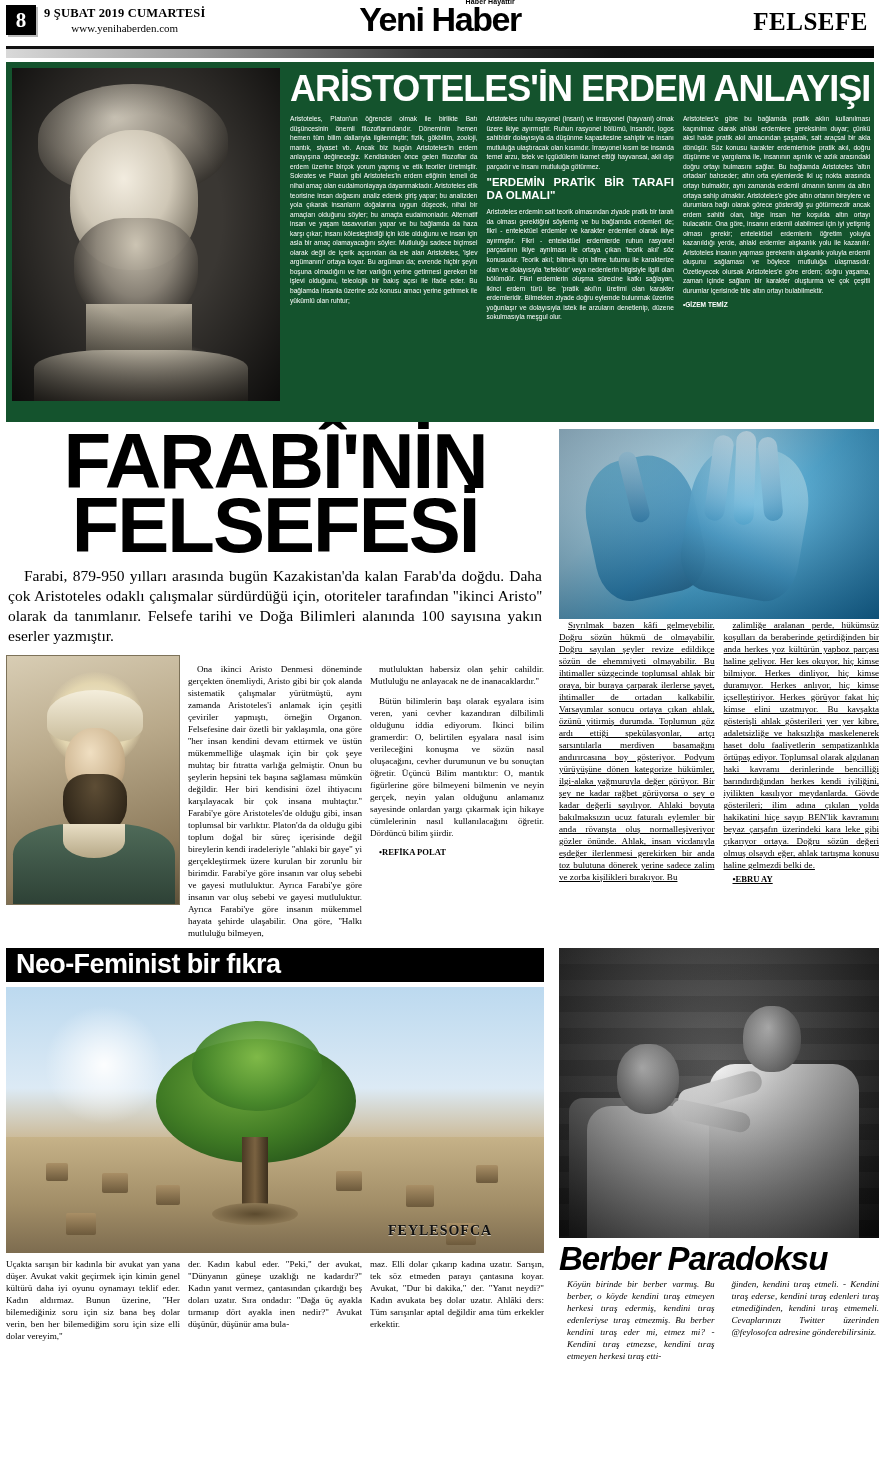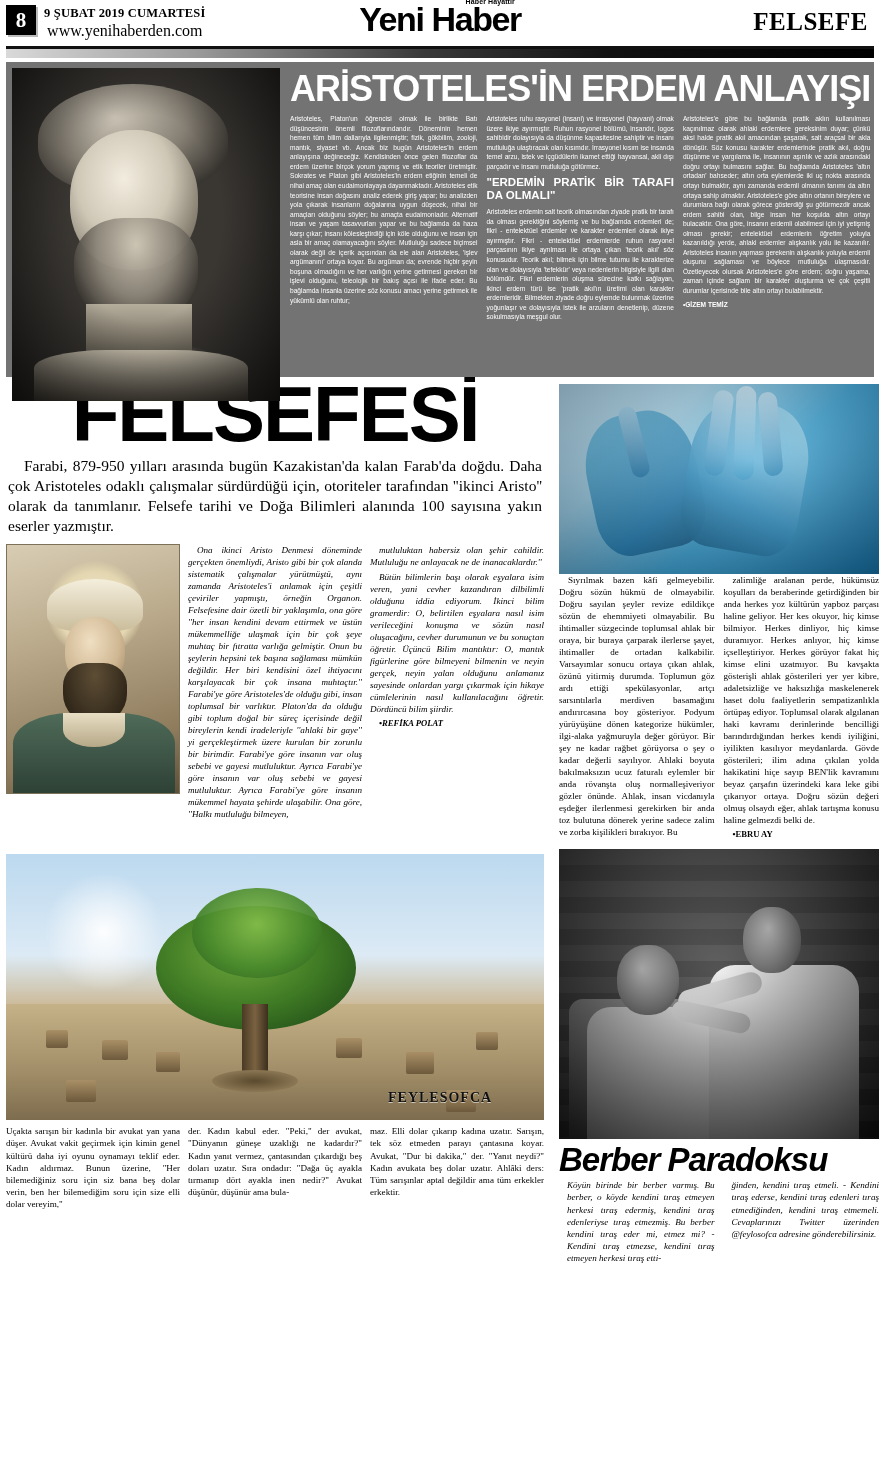--- a/index.html
+++ b/index.html
@@ -17,21 +17,21 @@
   
   .masthead { position:relative; height:46px; display:flex; align-items:flex-start; }
   .pagenum-box {
     width:30px; height:30px; background:#000; color:#fff;
     font-family:"Liberation Serif", serif; font-weight:bold; font-size:21px;
     display:flex; align-items:center; justify-content:center;
     margin-top:5px; box-shadow: 2px 2px 0 #bbb;
   }
   .dateblock { margin-left:8px; margin-top:6px; text-align:center; }
   .dateblock .d1 { font-family:"Liberation Serif",serif; font-weight:bold; font-size:12.5px; letter-spacing:.2px; }
-  .dateblock .d2 { font-family:"Liberation Serif",serif; font-size:16px; margin-top:1px; }
+  .dateblock .d2 { font-family:"Liberation Serif",serif; font-size:11px; margin-top:1px; }
   .logo-wrap { position:absolute; left:0; right:0; top:2px; text-align:center; pointer-events:none; }
   .logo { display:inline-block; position:relative; }
   .logo-main {
     font-family:"Liberation Sans", sans-serif; font-weight:bold; font-size:34px;
     letter-spacing:-1.4px; line-height:1;
   }
   .logo-tag {
     position:absolute; right:6px; top:-4px;
     font-family:"Liberation Sans", sans-serif; font-weight:bold; font-size:7px;
     letter-spacing:.1px;
@@ -39,22 +39,22 @@
   .section-word {
     position:absolute; right:6px; top:8px;
     font-family:"Liberation Serif", serif; font-weight:bold; font-size:25px;
     letter-spacing:.5px;
   }
   .rule-thick { height:3px; background:#111; margin:0 0 0 0; }
   .rule-grad { height:9px; background:linear-gradient(90deg,#d9d9d9 0%,#9a9a9a 22%,#3a3a3a 48%,#111 70%,#000 100%); }
 
   
   .top-article {
-    background:#737373; color:#fff; margin-top:4px;
-    height:315px; position:relative; display:flex; padding:6px;
+    background:#14532d; color:#fff; margin-top:4px;
+    height:360px; position:relative; display:flex; padding:6px;
   }
   .bust {
     width:268px; height:333px; flex:0 0 268px; position:relative; overflow:hidden;
     background:
       radial-gradient(ellipse 120px 60px at 50% 96%, #e8e4dc 0%, #9d9689 45%, #3a3733 80%),
       radial-gradient(ellipse 88px 120px at 48% 42%, #efeade 0%, #c8c1b2 40%, #6c665b 72%, #23211e 100%),
       linear-gradient(160deg,#151311 0%, #2b2824 45%, #0a0a09 100%);
   }
   .bust .hair {
     position:absolute; left:26px; top:16px; width:190px; height:110px;
@@ -115,21 +115,21 @@
   .farabi-head .l1 { font-size:78px; display:block; }
   .farabi-head .l2 { font-size:78px; display:block; margin-top:-2px; }
 
   .farabi-lead {
     font-family:"Liberation Serif", serif; font-size:15.5px; line-height:1.3;
     text-align:justify; margin:8px 2px 0 2px; text-indent:16px;
   }
 
   .farabi-cols { display:flex; margin-top:8px; gap:8px; }
   .fcol { font-family:"Liberation Serif", serif; font-size:9.1px; line-height:1.32; text-align:justify; }
-  .fcol p { margin:0 0 3px 0; text-indent:9px;font-style:italic; }
+  .fcol p { margin:8px 0 3px 0; text-indent:9px; }
   .fcol-img { width:174px; flex:0 0 174px; }
   .farabi-portrait {
     width:174px; height:250px; position:relative; overflow:hidden;
     background:linear-gradient(165deg,#d8cdb4 0%,#b9a98a 38%,#8d7b5c 78%,#5d5139 100%);
     border:1px solid #7d7259;
   }
   .fp-halo { position:absolute; left:40px; top:16px; width:96px; height:96px; border-radius:50%;
     background:radial-gradient(circle,#f6efd8 0%, #e3d6b0 55%, rgba(227,214,176,0) 72%); }
   .fp-turban { position:absolute; left:40px; top:34px; width:96px; height:52px;
     border-radius:50% 50% 30% 30%; background:linear-gradient(180deg,#f4eedc,#cabd9c); }
@@ -165,21 +165,21 @@
   .ai-f3 { position:absolute; left:202px; top:8px; width:19px; height:84px; border-radius:10px;
     background:linear-gradient(180deg,#cdecfa,#2585b8); transform:rotate(-5deg); }
   .ai-f4 { position:absolute; left:66px; top:22px; width:18px; height:72px; border-radius:9px;
     background:linear-gradient(180deg,#bfe6f8,#1d76ab); transform:rotate(-14deg); }
   .ai-vig { position:absolute; inset:0; background:radial-gradient(ellipse at 60% 40%, rgba(255,255,255,.22), rgba(3,52,82,.55) 100%); }
 
   .ahlak-head {
     font-family:"Liberation Sans", sans-serif; font-weight:bold;
     font-size:34px; line-height:.92; letter-spacing:-1.2px; margin:4px 0 4px 0;
   }
-  .ahlak-cols { display:flex; gap:9px; }
+  .ahlak-cols { display:flex; gap:9px;text-decoration:underline; }
   .acol { flex:1; font-family:"Liberation Serif", serif; font-size:9.1px; line-height:1.32; text-align:justify; }
   .acol p { margin:0 0 3px 0; text-indent:9px; }
 
   
   .bottom { display:flex; margin-top:6px; }
   .bl { width:546px; flex:0 0 546px; padding-right:8px; }
   .br { flex:1;font-style:italic; }
 
   .bar-head {
     background:#000; color:#fff; height:34px; display:flex; align-items:center;
@@ -291,20 +291,21 @@
           <span class="byline-w">•GİZEM TEMİZ</span>
         </div>
       </div>
     </div>
   </div>
 
   <div class="mid">
 
     <div class="mid-left">
       <div class="farabi-head">
+        <span class="l1">FARABÎ'NİN</span>
         <span class="l2">FELSEFESİ</span>
       </div>
       <div class="farabi-lead">Farabi, 879-950 yılları arasında bugün Kazakistan'da kalan Farab'da doğdu. Daha çok Aristoteles odaklı çalışmalar sürdürdüğü için, otoriteler tarafından ''ikinci Aristo'' olarak da tanımlanır. Felsefe tarihi ve Doğa Bilimleri alanında 100 sayısına yakın eserler yazmıştır.</div>
 
       <div class="farabi-cols">
         <div class="fcol fcol-img">
           <div class="farabi-portrait">
             <div class="fp-halo"></div>
             <div class="fp-turban"></div>
             <div class="fp-face"></div>
@@ -344,20 +345,21 @@
           <p>zalimliğe aralanan perde, hükümsüz koşulları da beraberinde getirdiğinden bir anda herkes yoz kültürün yapboz parçası haline geliyor. Her kes okuyor, hiç kimse bilmiyor. Herkes dinliyor, hiç kimse duramıyor. Herkes anlıyor, hiç kimse içselleştiriyor. Herkes görüyor fakat hiç kimse elini uzatmıyor. Bu kavşakta gösterişli ahlak gösterileri yer yer kibre, adaletsizliğe ve haksızlığa maskelenerek haset dolu faaliyetlerin sempatizanlıkla örtüpaş ediyor. Toplumsal olarak algılanan haki kavramı derinlerinde bencilliği barındırdığından herkes kendi iyiliğini, iyilikten kasılıyor meydanlarda. Gövde gösterileri; ilim adına çıkılan yolda hakikatini hiçe sayıp BEN'lik kavramını beyaz çarşafın üzerindeki kara leke gibi çıkarıyor ortaya. Doğru sözün değeri olmuş olsaydı eğer, ahlak tartışma konusu haline gelmezdi belki de.</p>
           <p class="byline-b">•EBRU AY</p>
         </div>
       </div>
     </div>
   </div>
 
   <div class="bottom">
 
     <div class="bl">
+      <div class="bar-head">Neo-Feminist bir fıkra</div>
       <div class="tree-img">
         <div class="ti-sun"></div>
         <div class="ti-ground"></div>
         <div class="stump" style="left:40px; top:176px; width:22px; height:18px;"></div>
         <div class="stump" style="left:96px; top:186px; width:26px; height:20px;"></div>
         <div class="stump" style="left:150px; top:198px; width:24px; height:20px;"></div>
         <div class="stump" style="left:330px; top:184px; width:26px; height:20px;"></div>
         <div class="stump" style="left:400px; top:198px; width:28px; height:22px;"></div>
         <div class="stump" style="left:470px; top:178px; width:22px; height:18px;"></div>
         <div class="stump" style="left:60px; top:226px; width:30px; height:22px;"></div>

